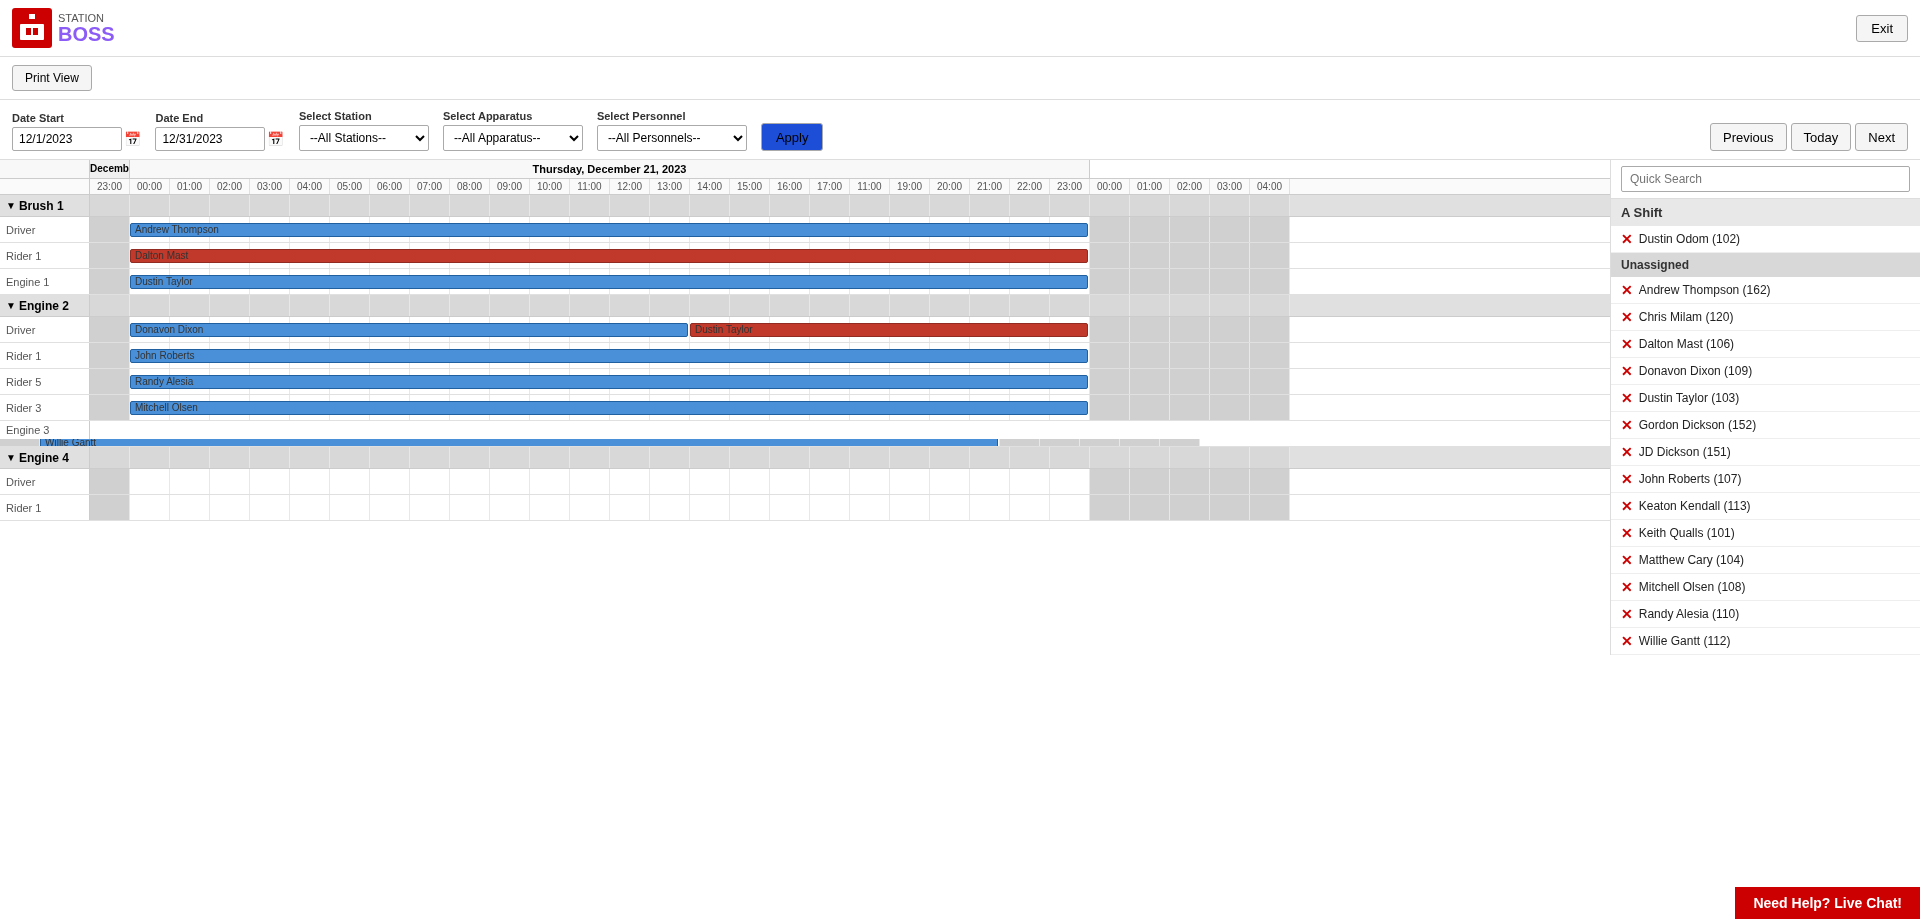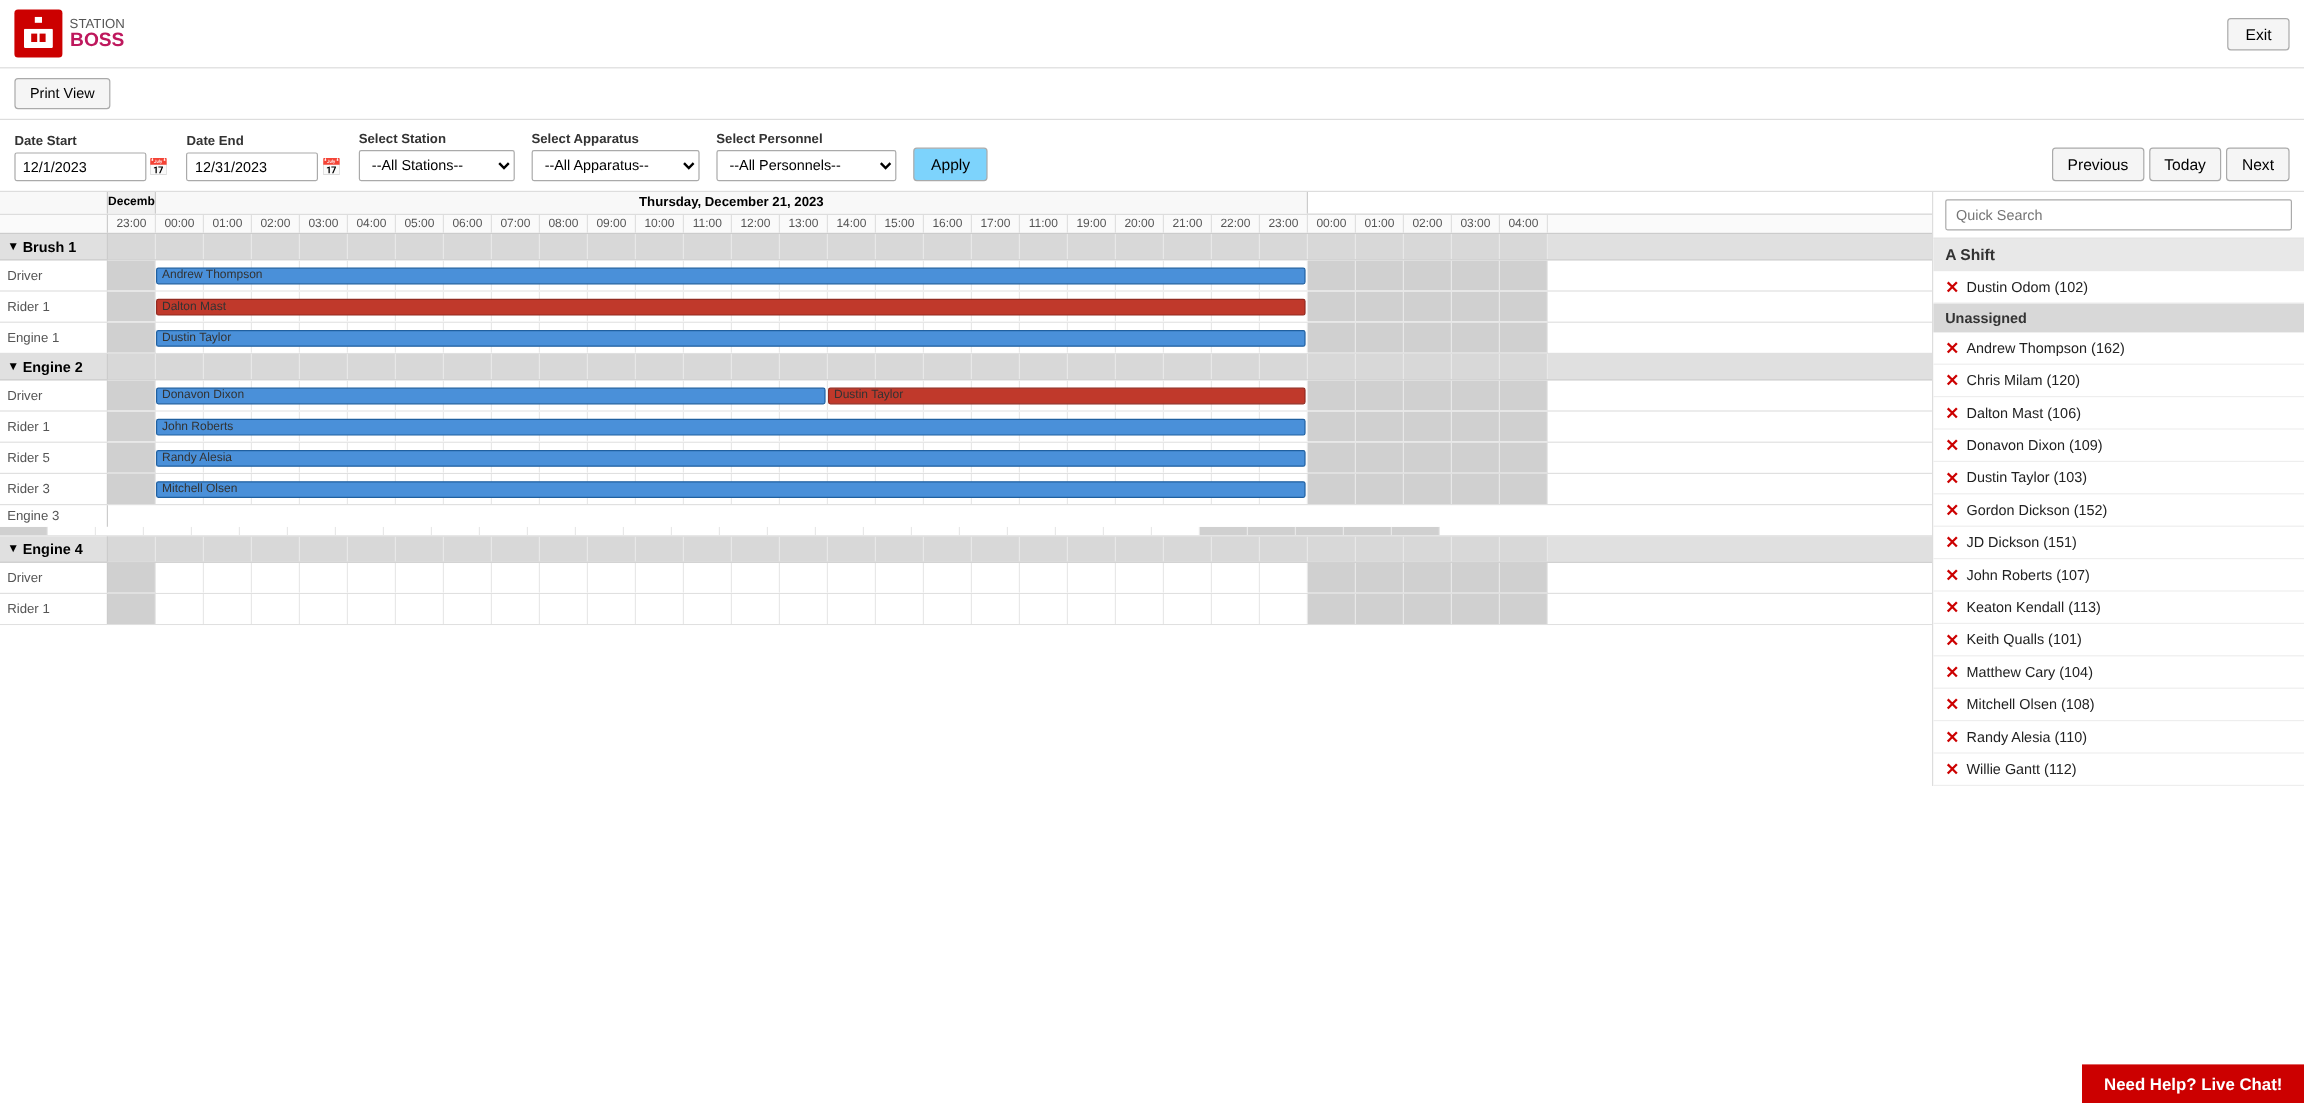--- a/index.html
+++ b/index.html
@@ -16,21 +16,21 @@
     .print-btn { border: 1px solid #aaa; background: #f5f5f5; padding: 5px 12px; cursor: pointer; font-size: 12px; border-radius: 3px; }
 
     
     .filter-bar { display: flex; align-items: flex-end; gap: 14px; padding: 10px 12px 8px; border-bottom: 1px solid #ddd; }
     .filter-group { display: flex; flex-direction: column; gap: 3px; }
     .filter-group label { font-size: 11px; color: #333; font-weight: 600; }
     .filter-group input, .filter-group select { border: 1px solid #aaa; padding: 4px 6px; font-size: 12px; border-radius: 2px; background: #fff; }
     .date-input-wrap { display: flex; align-items: center; gap: 2px; }
     .date-input-wrap input { width: 110px; }
     .cal-icon { font-size: 14px; color: #555; cursor: pointer; }
-    .apply-btn { border: 1px solid #aaa; background: #7dd3fc; padding: 5px 14px; cursor: pointer; font-size: 13px; border-radius: 3px; height: 28px; }
+    .apply-btn { border: 1px solid #aaa; background: #1d4ed8; padding: 5px 14px; cursor: pointer; font-size: 13px; border-radius: 3px; height: 28px; }
     .nav-btn { border: 1px solid #aaa; background: #f5f5f5; padding: 5px 12px; cursor: pointer; font-size: 13px; border-radius: 3px; height: 28px; }
     .nav-group { display: flex; gap: 4px; margin-left: auto; align-items: flex-end; }
 
     
     .main-layout { display: flex; width: 100%; }
     .schedule-area { flex: 1; overflow-x: auto; min-width: 0; }
     .right-panel { width: 310px; min-width: 310px; border-left: 1px solid #ddd; overflow-y: auto; max-height: calc(919px - 170px); }
     .hour-cell { width: 40px; min-width: 40px; text-align: center; font-size: 10px; color: #555; border-right: 1px solid #e0e0e0; padding: 2px 0; }
     .shift-bar { position: absolute; height: 14px; top: 50%; transform: translateY(-50%); border-radius: 2px; display: flex; align-items: center; padding-left: 4px; font-size: 10px; color: #333; white-space: nowrap; overflow: hidden; z-index: 2; }
     .shift-bar.blue { background: #4a90d9; border: 1.5px solid #2060a0; }
@@ -56,21 +56,21 @@
       <svg width="28" height="28" viewBox="0 0 28 28">
         <rect x="2" y="10" width="24" height="16" fill="#fff" rx="1"></rect>
         <rect x="8" y="14" width="5" height="7" fill="#cc0000"></rect>
         <rect x="15" y="14" width="5" height="7" fill="#cc0000"></rect>
         <polygon points="14,2 2,10 26,10" fill="#cc0000"></polygon>
         <rect x="11" y="0" width="6" height="5" fill="#fff"></rect>
       </svg>
     </div>
     <div>
       <div style="font-size:11px;color:#555;font-weight:400;">STATION</div>
-      <div style="font-size:16px;font-weight:900;color:#be185d;line-height:1;text-align:center;">BOSS</div>
+      <div style="font-size:20px;font-weight:900;color:#8b5cf6;line-height:1;text-align:center;">BOSS</div>
     </div>
   </div>
   <button class="exit-btn">Exit</button>
 </div>
 
 <div class="toolbar">
   <button class="print-btn">Print View</button>
 </div>
 
 <div class="filter-bar">
@@ -511,20 +511,21 @@
               <div style="width: 40px; min-width: 40px; height: 100%; border-right: 1px solid rgb(232, 232, 232); background: rgb(255, 255, 255);"></div>
               <div style="width: 40px; min-width: 40px; height: 100%; border-right: 1px solid rgb(232, 232, 232); background: rgb(255, 255, 255);"></div>
               <div style="width: 40px; min-width: 40px; height: 100%; border-right: 1px solid rgb(232, 232, 232); background: rgb(255, 255, 255);"></div>
               <div style="width: 40px; min-width: 40px; height: 100%; border-right: 1px solid rgb(232, 232, 232); background: rgb(255, 255, 255);"></div>
               <div style="width: 40px; min-width: 40px; height: 100%; border-right: 1px solid rgb(232, 232, 232); background: rgb(255, 255, 255);"></div>
               <div style="width: 40px; min-width: 40px; height: 100%; border-right: 1px solid rgb(232, 232, 232); background: rgb(208, 208, 208);"></div>
               <div style="width: 40px; min-width: 40px; height: 100%; border-right: 1px solid rgb(232, 232, 232); background: rgb(208, 208, 208);"></div>
               <div style="width: 40px; min-width: 40px; height: 100%; border-right: 1px solid rgb(232, 232, 232); background: rgb(208, 208, 208);"></div>
               <div style="width: 40px; min-width: 40px; height: 100%; border-right: 1px solid rgb(232, 232, 232); background: rgb(208, 208, 208);"></div>
               <div style="width: 40px; min-width: 40px; height: 100%; border-right: 1px solid rgb(232, 232, 232); background: rgb(208, 208, 208);"></div>
+              <div class="shift-bar blue" style="left: 40px; width: 958px;">Willie Gantt</div>
             </div>
           </div>
           <div style="display: flex; border-bottom: 1px solid rgb(204, 204, 204); height: 22px; background: rgb(224, 224, 224);">
             <div style="width: 90px; min-width: 90px; border-right: 1px solid rgb(204, 204, 204); font-size: 12px; font-weight: 600; padding: 3px 6px; display: flex; align-items: center;"><span style="font-size:10px;margin-right:3px;">▼</span>Engine 4</div>
             <div style="flex: 1 1 0%; position: relative; display: flex; overflow: hidden; background: rgb(224, 224, 224);">
               <div style="width: 40px; min-width: 40px; height: 100%; border-right: 1px solid rgb(232, 232, 232); background: rgb(216, 216, 216);"></div>
               <div style="width: 40px; min-width: 40px; height: 100%; border-right: 1px solid rgb(232, 232, 232); background: rgb(216, 216, 216);"></div>
               <div style="width: 40px; min-width: 40px; height: 100%; border-right: 1px solid rgb(232, 232, 232); background: rgb(216, 216, 216);"></div>
               <div style="width: 40px; min-width: 40px; height: 100%; border-right: 1px solid rgb(232, 232, 232); background: rgb(216, 216, 216);"></div>
               <div style="width: 40px; min-width: 40px; height: 100%; border-right: 1px solid rgb(232, 232, 232); background: rgb(216, 216, 216);"></div>

